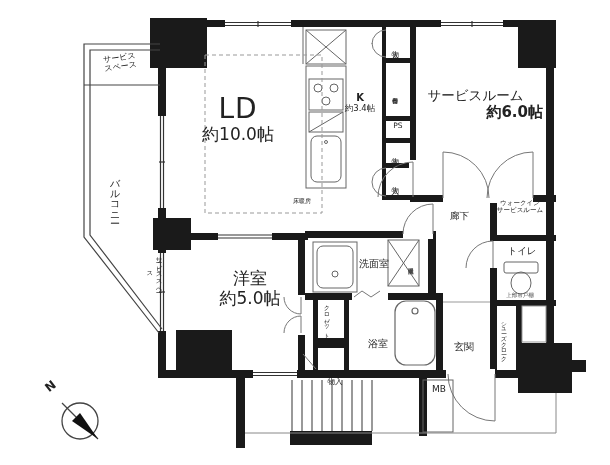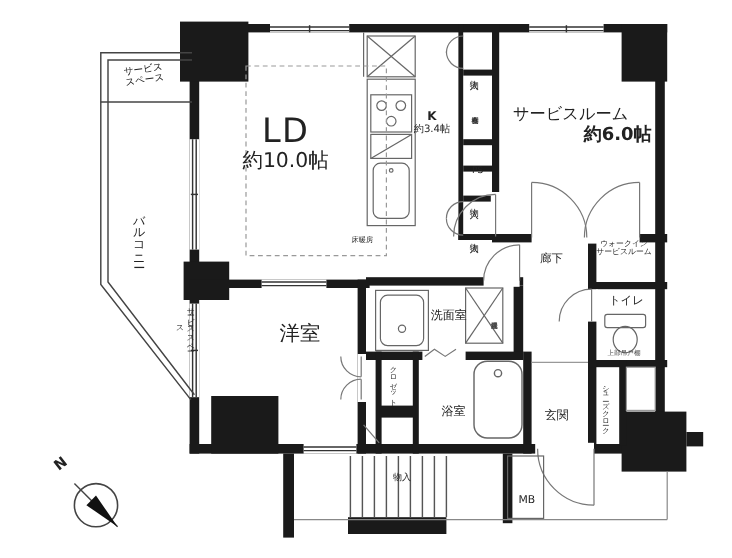--- a/index.html
+++ b/index.html
@@ -6,21 +6,21 @@
   #stage{position:relative;width:610px;height:465px;background:#fff;overflow:hidden;
          font-family:"DejaVu Sans",sans-serif;}
   #plan-svg{position:absolute;left:0;top:0;}
   .lbl{position:absolute;color:#222;line-height:1.15;text-align:center;white-space:nowrap;}
   .v{writing-mode:vertical-rl;text-orientation:upright;white-space:normal;}
   .big{font-size:28px;font-weight:500;letter-spacing:1px;}
   .big2{font-size:17px;font-weight:500;}
   .mid{font-size:13.5px;font-weight:500;}
   .mid2{font-size:15px;font-weight:700;text-align:right;}
   .sm{font-size:10px;}
-  .xs{font-size:7.5px;margin-top:16px;}
+  .xs{font-size:7.5px;}
   .xxs{font-size:6px;}
   .tiny{font-size:5.5px;color:#444;}
 </style>
 </head>
 <body>
 
 <div id="stage">
 
 <svg id="plan-svg" width="610" height="465" viewBox="0 0 610 465">
 
@@ -203,20 +203,21 @@
     <div style="font-size:8.5px;">約3.4帖</div>
   </div>
 
   <div class="lbl" style="left:408px;top:88px;width:135px;">
     <div class="mid">サービスルーム</div>
     <div class="mid2">約6.0帖</div>
   </div>
 
   <div class="lbl" style="left:190px;top:269px;width:120px;text-align:center;">
     <div class="big2">洋室</div>
+    <div class="big2">約5.0帖</div>
   </div>
 
   <div class="lbl" style="left:450px;top:211px;font-size:9.5px;">廊下</div>
   <div class="lbl sm" style="left:350px;top:258px;width:48px;">洗面室</div>
   <div class="lbl sm" style="left:360px;top:338px;width:36px;">浴室</div>
   <div class="lbl sm" style="left:447px;top:341px;width:34px;">玄関</div>
   <div class="lbl" style="left:500px;top:246px;width:44px;font-size:9.5px;">トイレ</div>
 
   <div class="lbl" style="left:496px;top:200px;width:48px;font-size:6.5px;">
     <div>ウォークイン</div>
@@ -239,15 +240,15 @@
   <div class="lbl tiny" style="left:492px;top:292px;width:56px;">上部吊戸棚</div>
   <div class="lbl v tiny" style="left:408px;top:242px;height:44px;">洗濯機置場</div>
   <div class="lbl xs" style="left:387px;top:122px;width:22px;">PS</div>
   <div class="lbl v xxs" style="left:391px;top:72px;height:42px;">食器棚</div>
 
   <div class="lbl v xs" style="left:390px;top:33px;height:24px;">物入</div>
   <div class="lbl v xs" style="left:390px;top:142px;height:20px;">物入</div>
   <div class="lbl v xs" style="left:390px;top:169px;height:24px;">物入</div>
   <div class="lbl xs" style="left:321px;top:378px;width:28px;">物入</div>
 
-  <div class="lbl" style="left:426px;top:412px;width:26px;font-size:9px;">MB</div>
+  <div class="lbl" style="left:426px;top:384px;width:26px;font-size:9px;">MB</div>
   <div class="lbl" style="left:46px;top:380px;font-size:12px;font-weight:600;transform:rotate(-38deg);">N</div>
 </div>
 
 </body></html>

